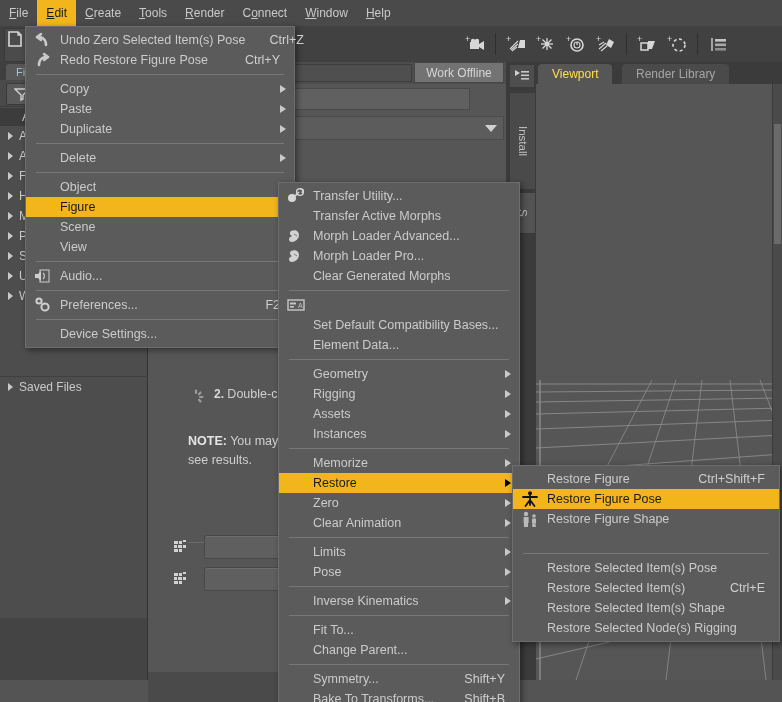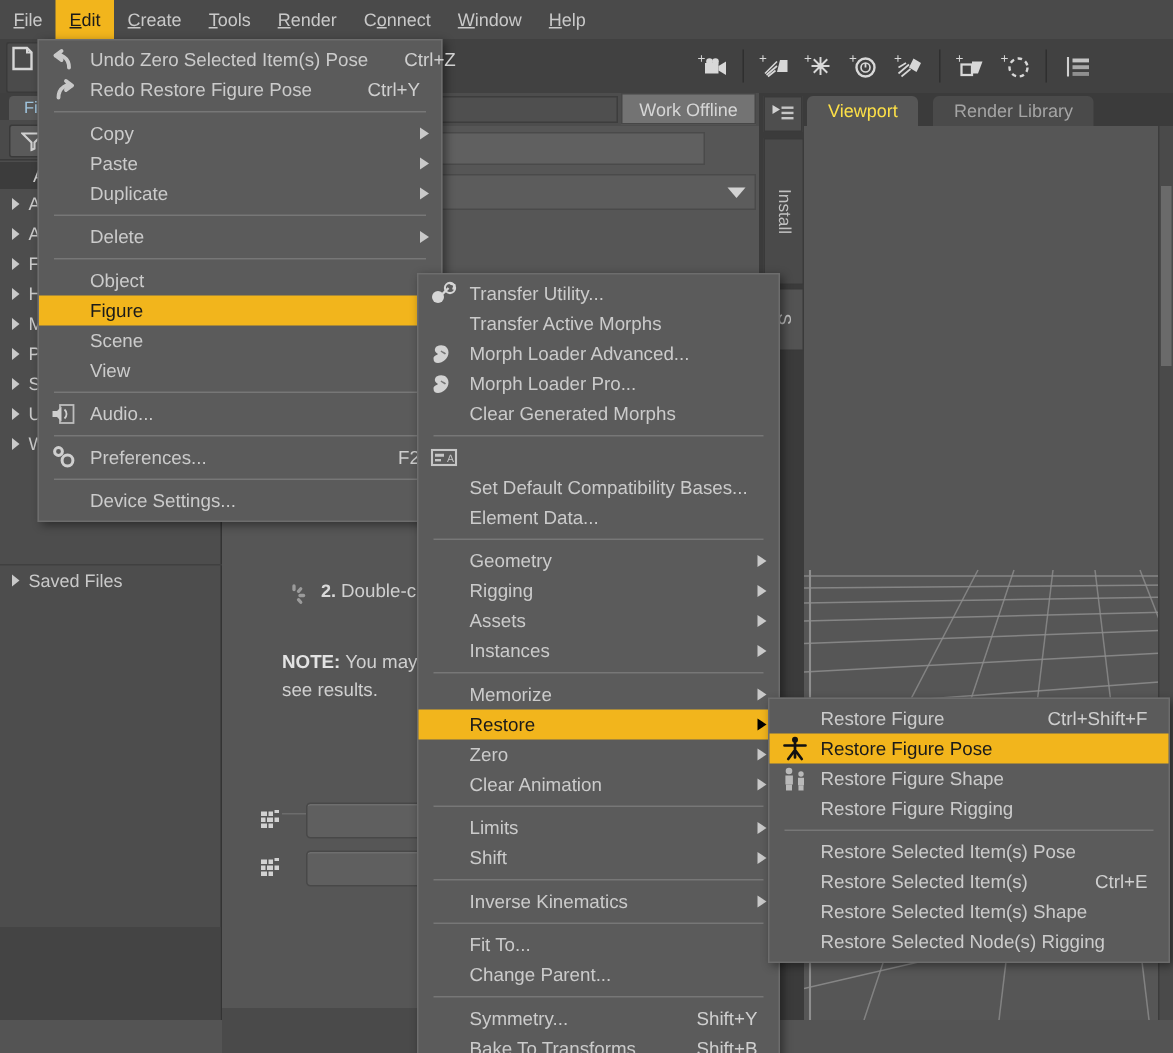--- a/index.html
+++ b/index.html
@@ -659,21 +659,21 @@
         <span class="marrow"></span>
       </div>
       <div class="msep"></div>
       <div class="mrow">
         <span class="micon"></span>
         <span class="mlabel">Limits</span>
         <span class="marrow"></span>
       </div>
       <div class="mrow">
         <span class="micon"></span>
-        <span class="mlabel">Shift</span>
+        <span class="mlabel">Pose</span>
         <span class="marrow"></span>
       </div>
       <div class="msep"></div>
       <div class="mrow">
         <span class="micon"></span>
         <span class="mlabel">Inverse Kinematics</span>
         <span class="marrow"></span>
       </div>
       <div class="msep"></div>
       <div class="mrow">
@@ -720,21 +720,20 @@
             <path d="M4 13 h4 v4 h-4 z" fill="#b9b9b9"></path>
             <circle cx="14" cy="6" r="1.8" fill="#b9b9b9"></circle>
             <path d="M12 8.5 h4 v5 h-4 z" fill="#b9b9b9"></path>
             <path d="M12.3 13.5 h3.4 v3.5 h-3.4 z" fill="#b9b9b9"></path>
           </svg>
         </span>
         <span class="mlabel">Restore Figure Shape</span>
       </div>
       <div class="mrow">
         <span class="micon"></span>
-        <span class="mlabel">Restore Figure Rigging</span>
       </div>
       <div class="msep"></div>
       <div class="mrow">
         <span class="micon"></span>
         <span class="mlabel">Restore Selected Item(s) Pose</span>
       </div>
       <div class="mrow">
         <span class="micon"></span>
         <span class="mlabel">Restore Selected Item(s)</span>
         <span class="maccel">Ctrl+E</span>

